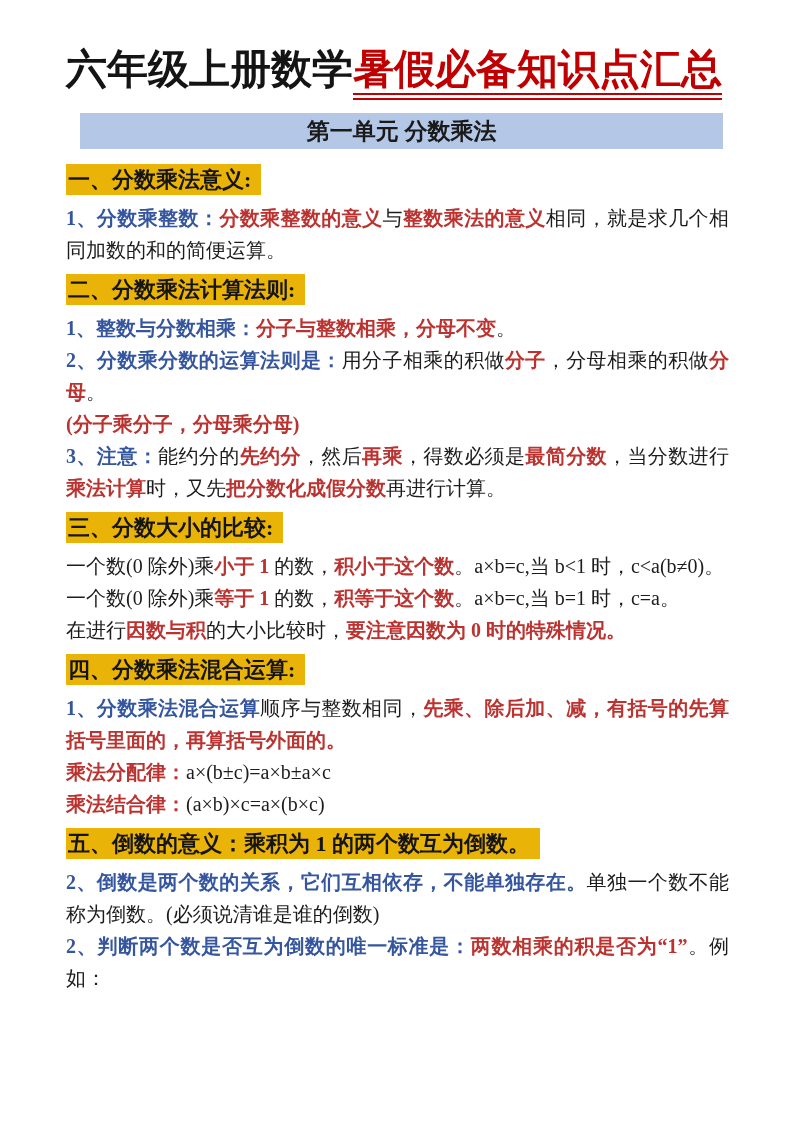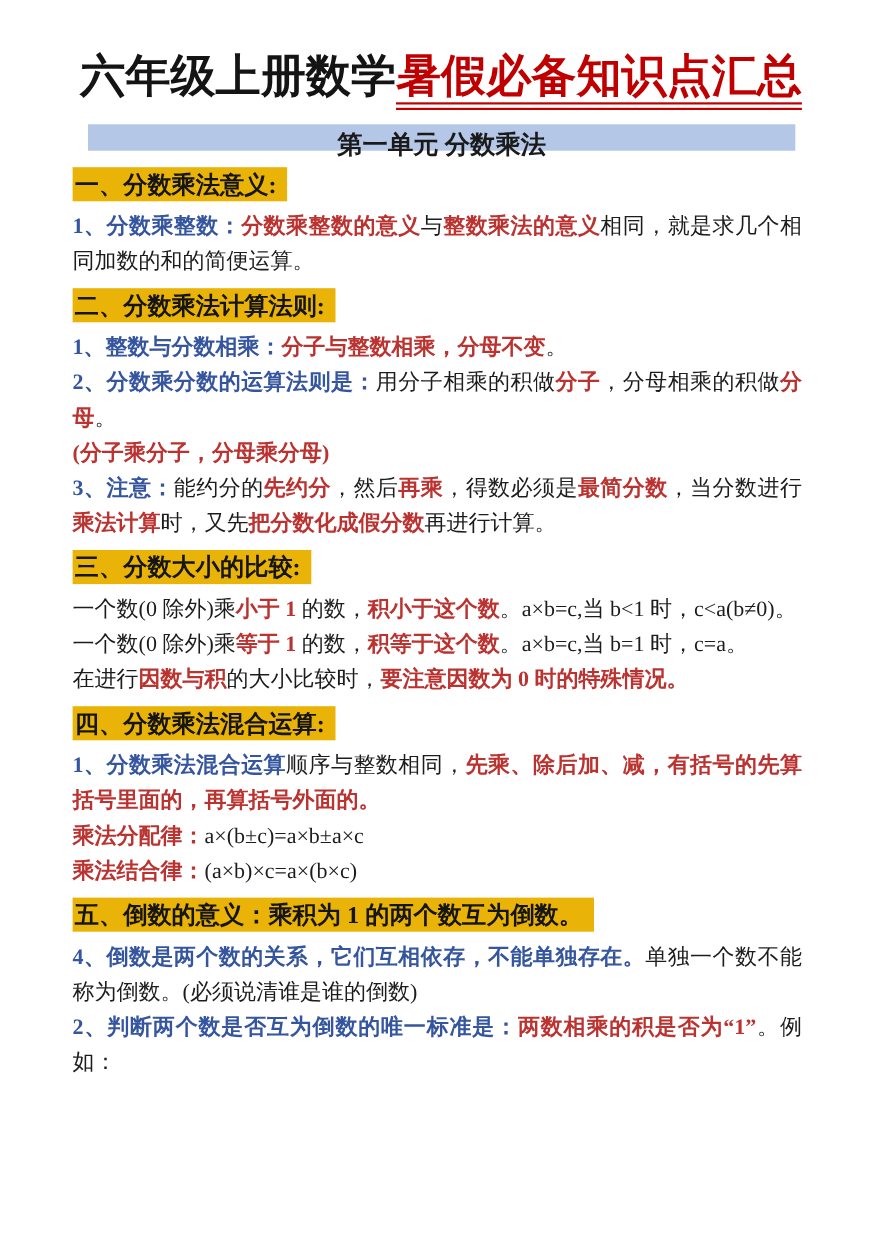--- a/index.html
+++ b/index.html
@@ -8,21 +8,21 @@
     width:793px; height:1122px;
     margin:0 auto;
     background:#ffffff;
     box-sizing:border-box;
     padding:30px 64px 0 66px;
     overflow:hidden;
     font-family:"Liberation Serif","DejaVu Serif",serif;
   }
   .title {
     margin:14px 0 18px;
-    text-align:right;
+    text-align:left;
     font-size:41px;
     font-weight:900;
     line-height:1.25;
     letter-spacing:0px;
     white-space:nowrap;
     color:#111;
   }
   .t-black { color:#141414; }
   .t-red {
     color:#c00000;
@@ -30,21 +30,21 @@
     padding-bottom:1px;
   }
   .banner {
     margin:6px 6px 16px 14px;
     background:#b4c7e7;
     text-align:center;
     font-size:23px;
     font-weight:700;
     color:#1a1a1a;
     line-height:38px;
-    height:24px;
+    height:36px;
   }
   .content p { margin:0; }
   .sec-h {
     font-size:22px;
     font-weight:700;
     line-height:30px;
     margin:9px 0 7px !important;
     color:#111;
   }
   .hl {
@@ -84,16 +84,16 @@
       <p class="body-p"><span class="s-blue">3、注意：</span><span class="s-black">能约分的</span><span class="s-red">先约分</span><span class="s-black">，然后</span><span class="s-red">再乘</span><span class="s-black">，得数必须是</span><span class="s-red">最简分数</span><span class="s-black">，当分数进行</span><span class="s-red">乘法计算</span><span class="s-black">时，又先</span><span class="s-red">把分数化成假分数</span><span class="s-black">再进行计算。</span></p>
       <p class="sec-h"><span class="hl"><span class="s-h">三、分数大小的比较:</span></span></p>
       <p class="body-p"><span class="s-black">一个数(0 除外)乘</span><span class="s-red">小于 1 </span><span class="s-black">的数，</span><span class="s-red">积小于这个数</span><span class="s-black">。a×b=c,当 b&lt;1 时，c&lt;a(b≠0)。</span></p>
       <p class="body-p"><span class="s-black">一个数(0 除外)乘</span><span class="s-red">等于 1 </span><span class="s-black">的数，</span><span class="s-red">积等于这个数</span><span class="s-black">。a×b=c,当 b=1 时，c=a。</span></p>
       <p class="body-p"><span class="s-black">在进行</span><span class="s-red">因数与积</span><span class="s-black">的大小比较时，</span><span class="s-red">要注意因数为 0 时的特殊情况。</span></p>
       <p class="sec-h"><span class="hl"><span class="s-h">四、分数乘法混合运算:</span></span></p>
       <p class="body-p"><span class="s-blue">1、分数乘法混合运算</span><span class="s-black">顺序与整数相同，</span><span class="s-red">先乘、除后加、减，有括号的先算括号里面的，再算括号外面的。</span></p>
       <p class="body-p"><span class="s-red">乘法分配律：</span><span class="s-black">a×(b±c)=a×b±a×c</span></p>
       <p class="body-p"><span class="s-red">乘法结合律：</span><span class="s-black">(a×b)×c=a×(b×c)</span></p>
       <p class="sec-h"><span class="hl"><span class="s-h">五、倒数的意义：乘积为 1 的两个数互为倒数。</span></span></p>
-      <p class="body-p"><span class="s-blue">4、倒数是两个数的关系，它们互相依存，不能单独存在。</span><span class="s-black">单独一个数不能称为倒数。(必须说清谁是谁的倒数)</span></p>
+      <p class="body-p"><span class="s-blue">2、倒数是两个数的关系，它们互相依存，不能单独存在。</span><span class="s-black">单独一个数不能称为倒数。(必须说清谁是谁的倒数)</span></p>
       <p class="body-p"><span class="s-blue">2、判断两个数是否互为倒数的唯一标准是：</span><span class="s-red">两数相乘的积是否为“1”</span><span class="s-black">。例如：</span></p>
     </div>
 </div>
 
 </body></html>

